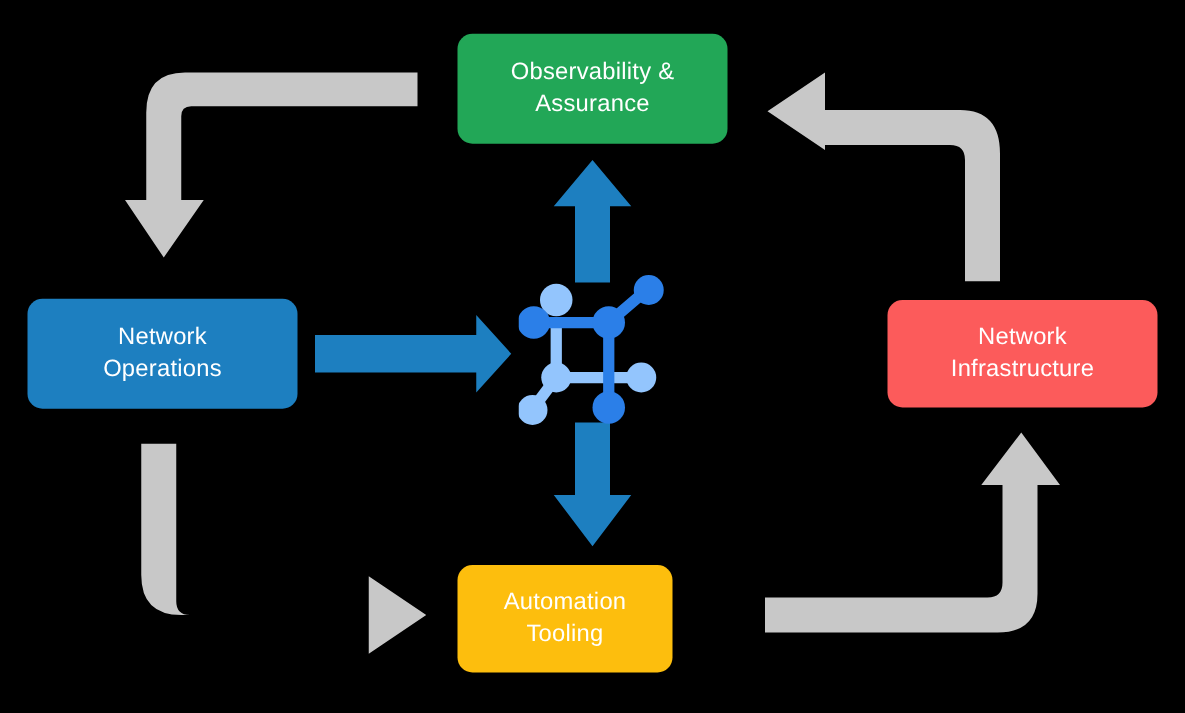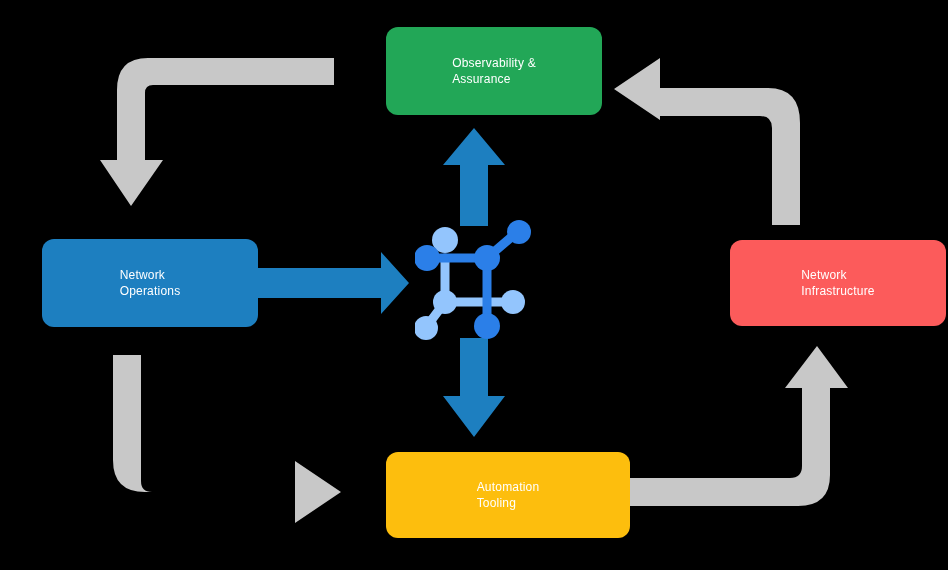--- a/index.html
+++ b/index.html
@@ -14,42 +14,41 @@
     background: #000000;
     overflow: hidden;
     font-family: "Liberation Sans", sans-serif;
   }
   .node-box {
     position: absolute;
     border-radius: 12px;
     display: flex;
     align-items: center;
     justify-content: center;
-    text-align: left;
+    text-align: center;
     color: #ffffff;
-    font-size: 12px;
+    font-size: 19px;
     line-height: 1.35;
     font-weight: 400;
     letter-spacing: 0.2px;
     box-sizing: border-box;
     padding: 4px 10px;
     white-space: pre-line;
-    margin-left: 20px;
   }
   #box-observability {
     left: 366px; top: 27px; width: 216px; height: 88px;
   }
   #box-network-operations {
     left: 22px; top: 239px; width: 216px; height: 88px;
   }
   #box-network-infrastructure {
     left: 710px; top: 240px; width: 216px; height: 86px;
   }
   #box-automation-tooling {
-    left: 366px; top: 452px; width: 244px; height: 86px;
+    left: 366px; top: 452px; width: 172px; height: 86px;
   }
   .svg-layer {
     position: absolute;
     left: 0; top: 0;
     width: 948px;
     height: 570px;
   }
   .center-icon {
     position: absolute;
     left: 415px;

